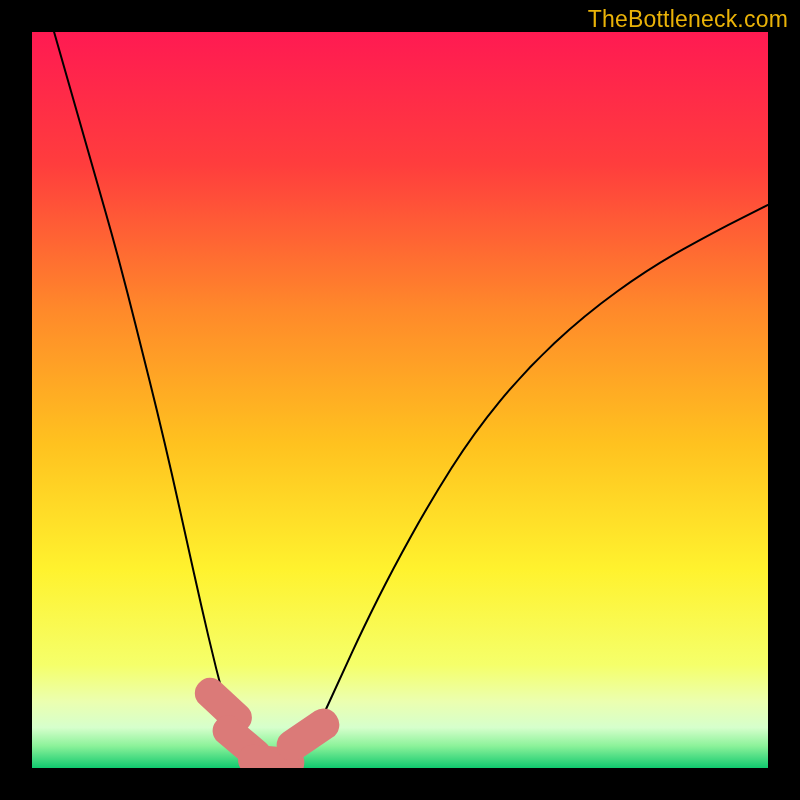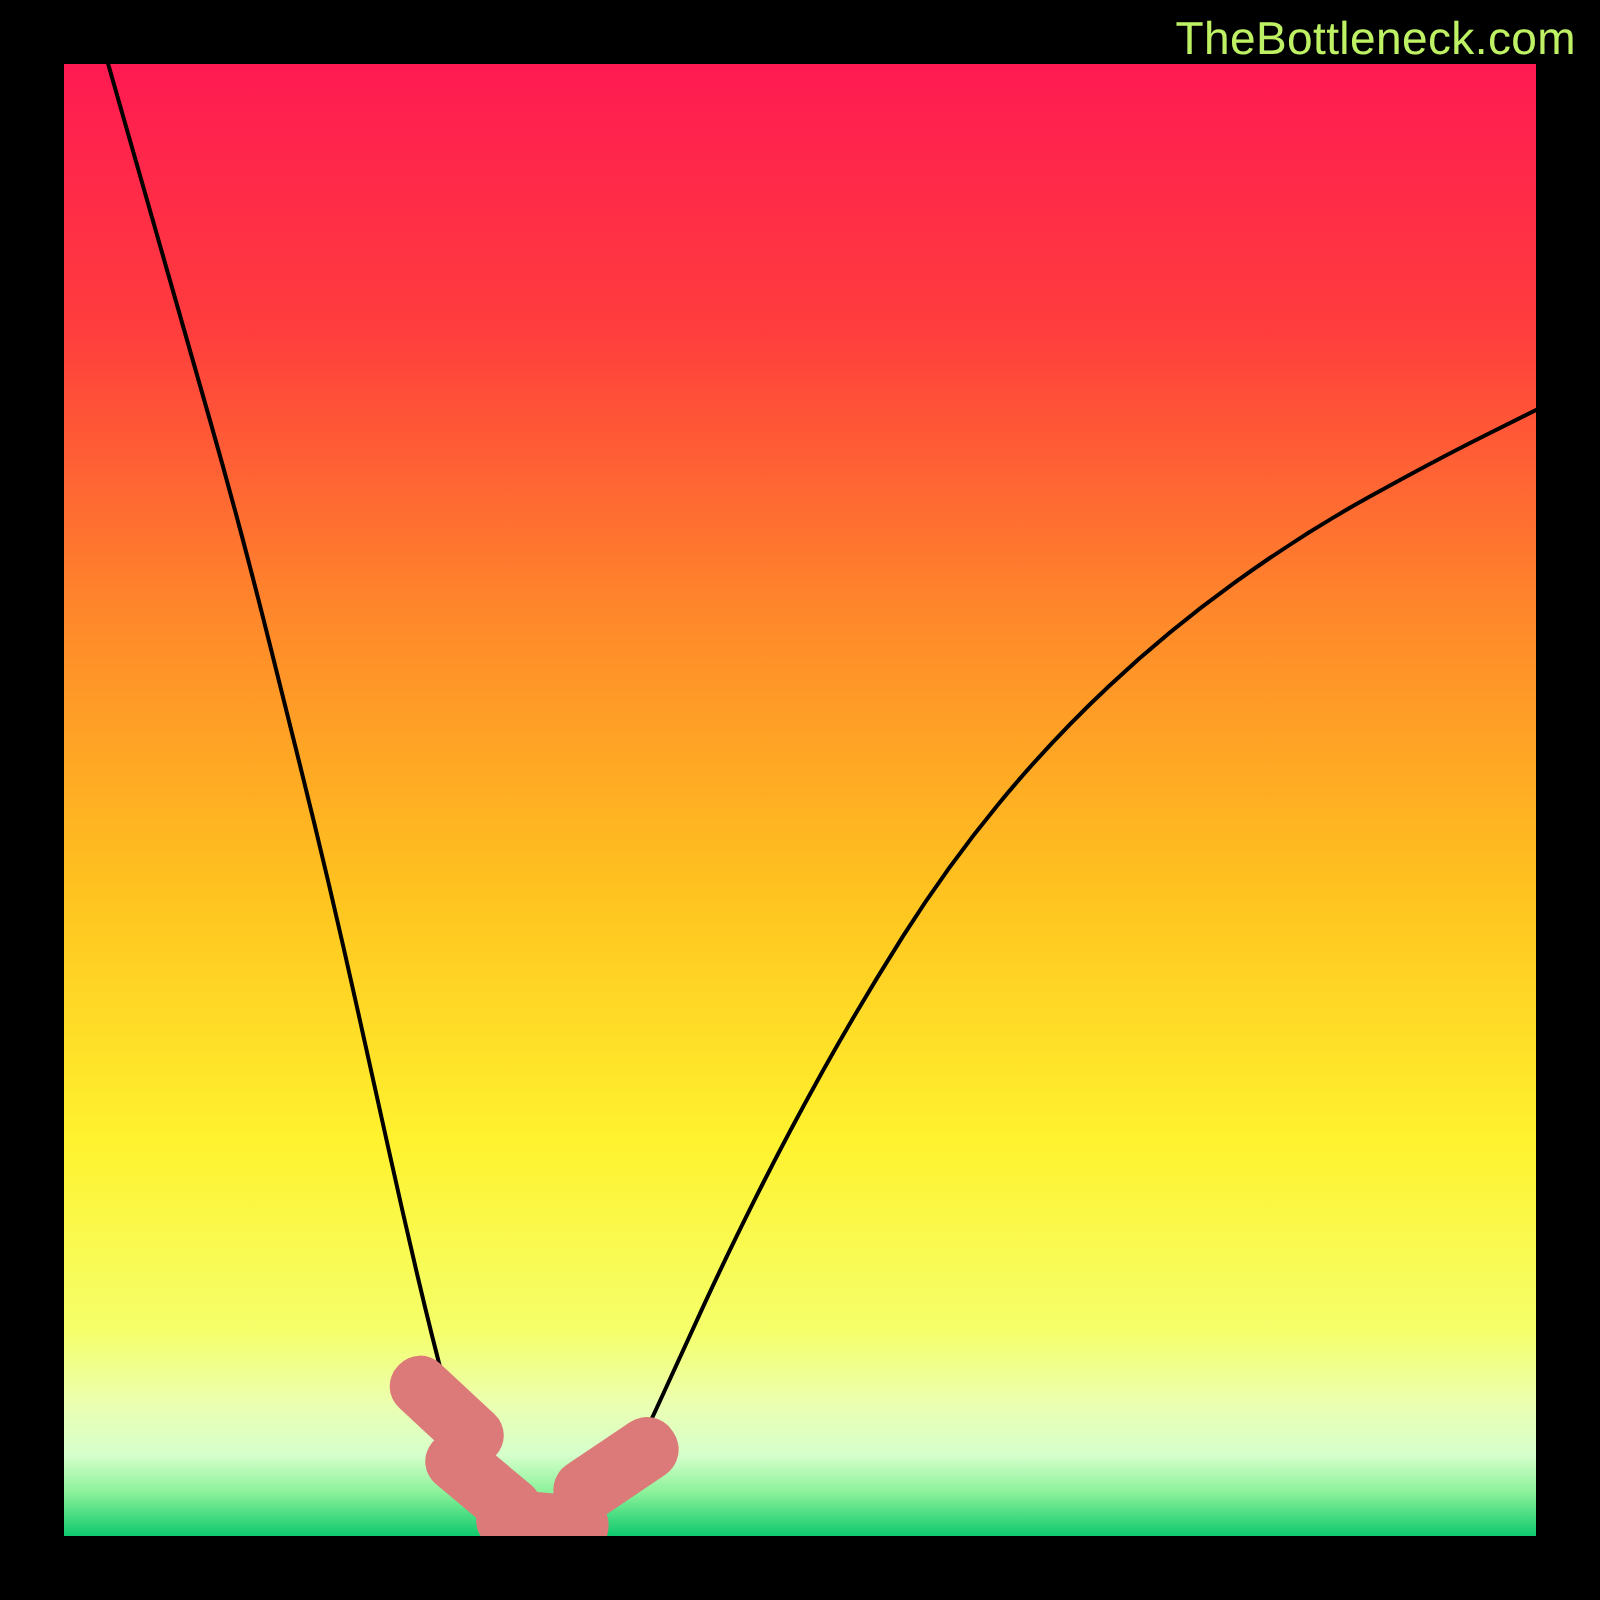--- a/index.html
+++ b/index.html
@@ -16,21 +16,21 @@
     top: 0;
     left: 0;
     width: 800px;
     height: 800px;
     background: #000;
   }
   .watermark {
     position: absolute;
     top: 6px;
     right: 12px;
-    color: #bef264;
+    color: #eab308;
     font-size: 23px;
     font-weight: 500;
     letter-spacing: 0.2px;
     text-align: center;
   }
   .plot-wrap {
     position: absolute;
     top: 32px;
     left: 32px;
     width: 736px;

